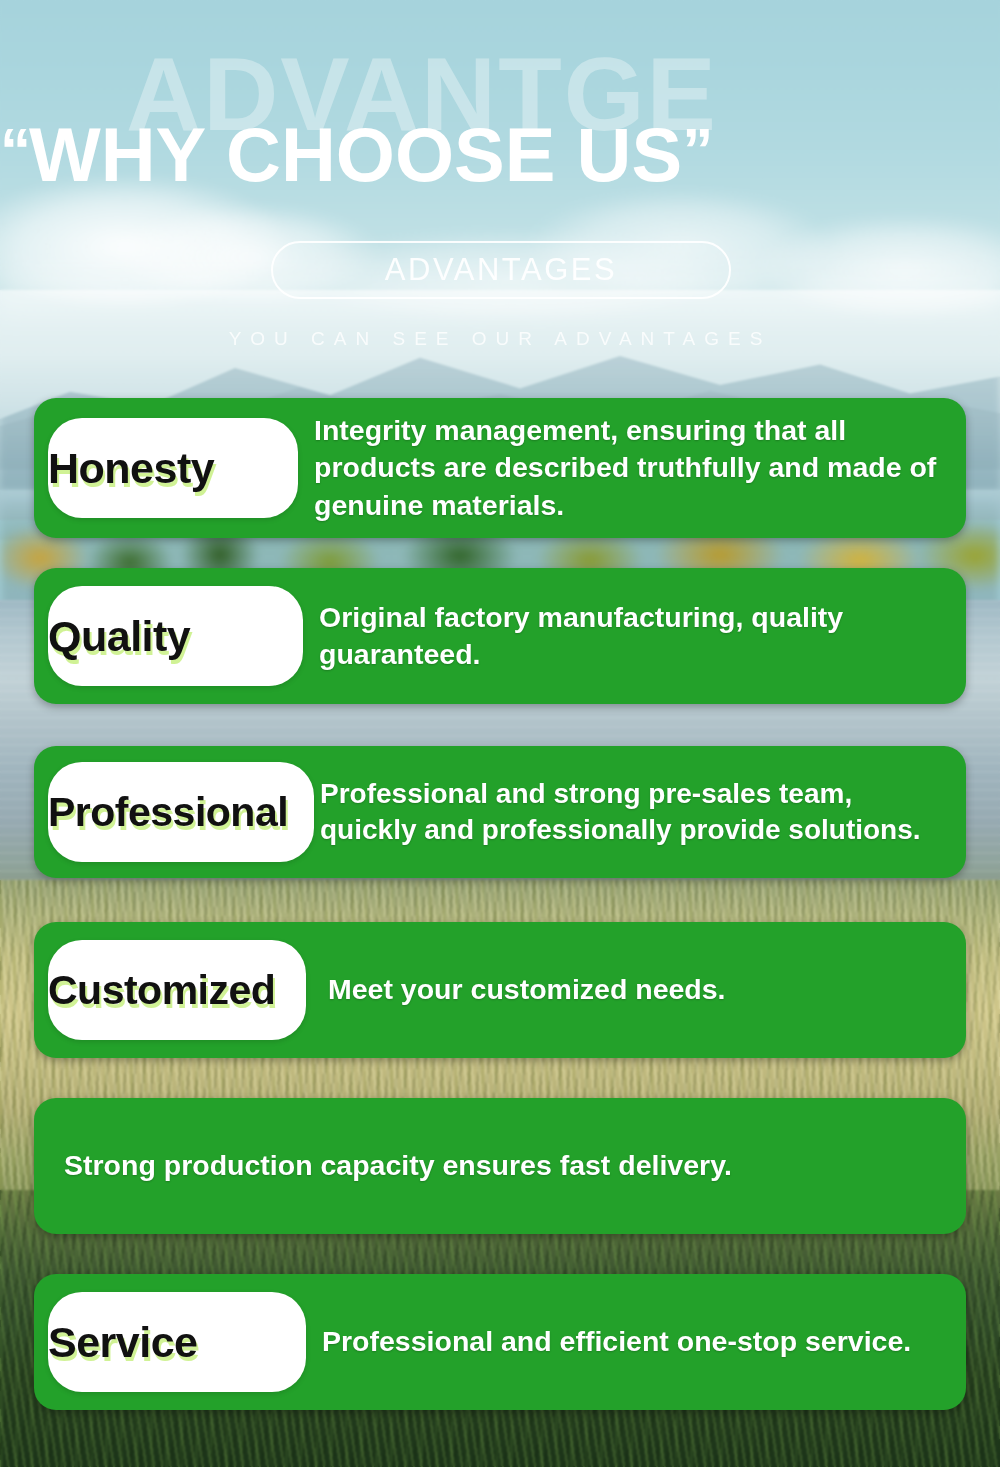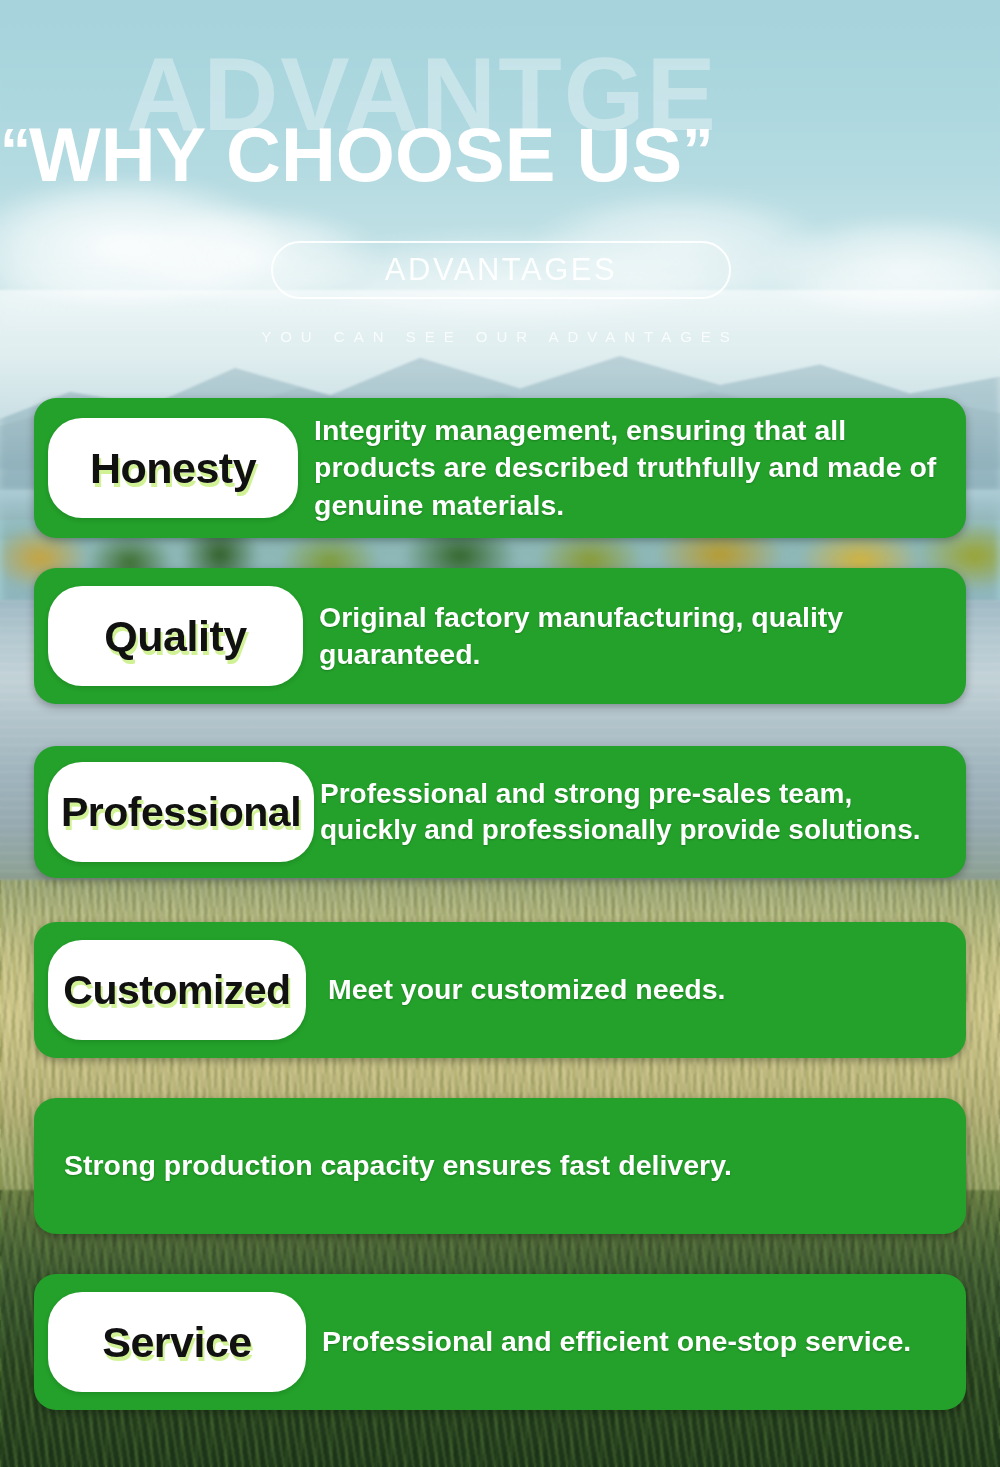--- a/index.html
+++ b/index.html
@@ -186,21 +186,21 @@
   .adv-pill span {
     font-size:31px;
     letter-spacing:2.5px;
     color:rgba(255,255,255,.93);
     font-weight:400;
   }
 
   .subline {
     position:absolute; left:0; top:328px; width:1000px;
     text-align:center;
-    font-size:15px;
+    font-size:19px;
     letter-spacing:9px;
     color:rgba(255,255,255,.80);
     font-weight:400;
   }
 
   
   .cards { position:absolute; left:0; top:0; width:1000px; z-index:6; }
 
   .card {
     position:absolute;
@@ -214,21 +214,21 @@
     padding:14px 16px 14px 14px;
   }
 
   .pill {
     flex:0 0 auto;
     background:#ffffff;
     border-radius:34px;
     height:100px;
     display:flex;
     align-items:center;
-    justify-content:center;
+    justify-content:flex-start;
     box-shadow:0 2px 5px rgba(0,0,0,.13);
   }
 
   .pill-label {
     font-size:43px;
     font-weight:700;
     color:#111111;
     letter-spacing:-.5px;
     line-height:1;
     white-space:nowrap;

